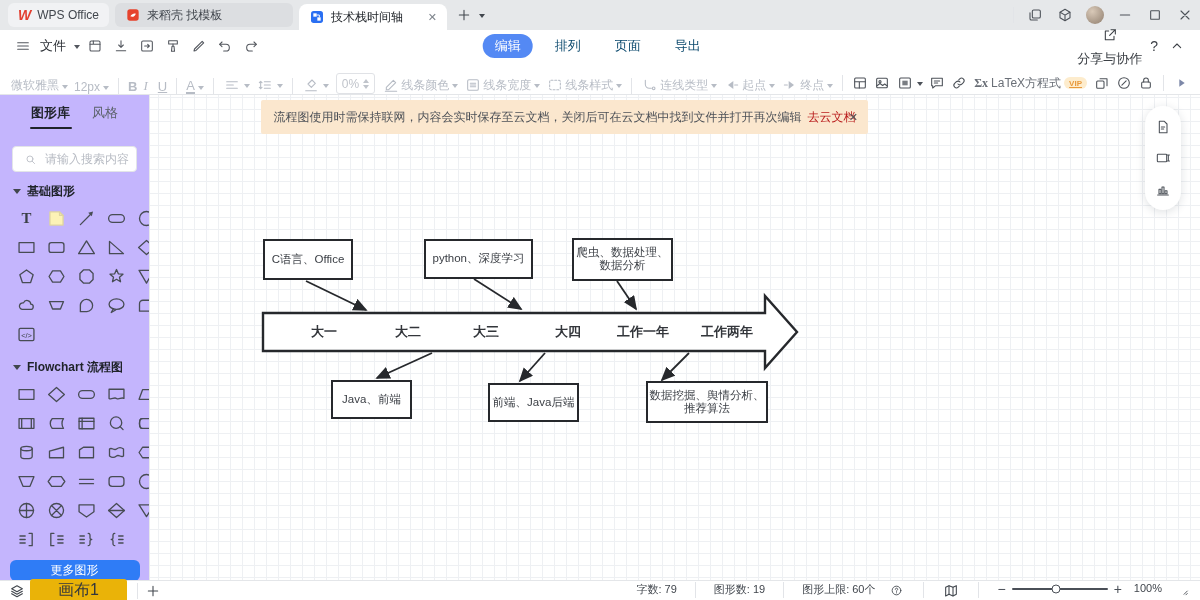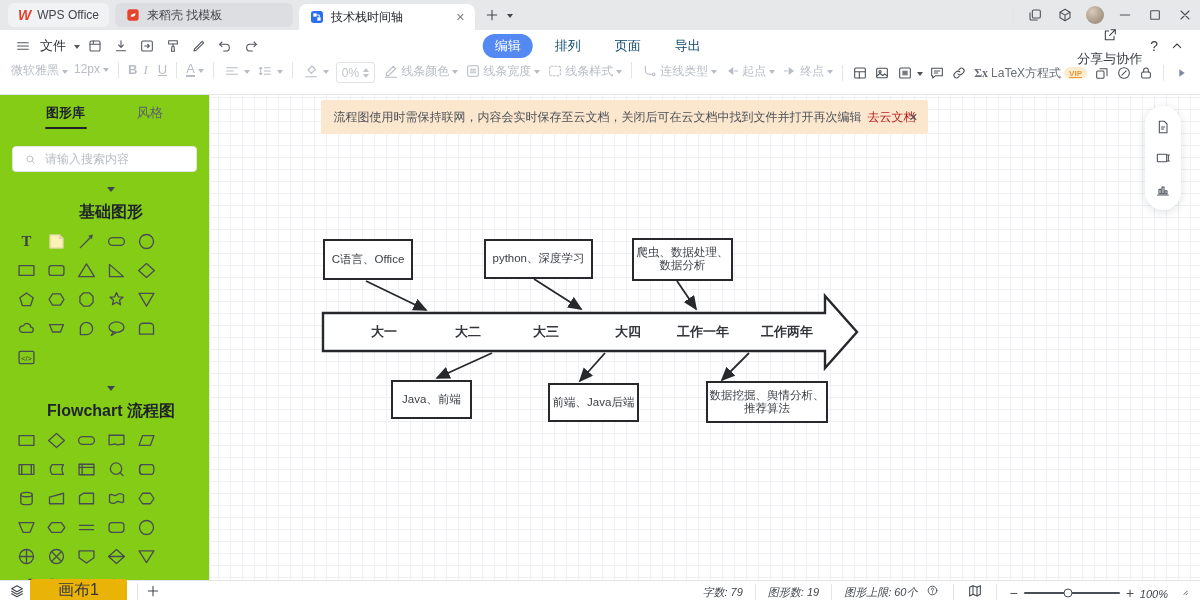--- a/index.html
+++ b/index.html
@@ -9,21 +9,21 @@
   .ic svg { width:16px; height:16px; }
   .ic.small svg { width:13px; height:13px; }
   .crt { width:0; height:0; border:3.5px solid transparent; border-top:4.5px solid currentColor; margin-top:5px; margin-left:2px; flex:0 0 auto; }
   .vdiv { width:1px; height:16px; background:#e2e4e8; margin:0 6px; flex:0 0 auto; }
 
   
   .titlebar { height:30px; background:#e6e8ea; display:flex; align-items:flex-start; }
   .tab { display:flex; align-items:center; gap:6px; padding:0 10px; font-size:12px; color:#41464d; }
   .tab.home { margin:3px 0 0 8px; height:24px; background:#f1f2f4; border-radius:6px; }
   .tab.docer { margin:3px 0 0 6px; height:24px; width:178px; background:#dcdee1; border-radius:6px; }
-  .tab.doc { margin:4px 0 0 6px; height:26px; width:176px; background:#fff; border-radius:8px 8px 0 0; color:#22262b; position:relative; }
+  .tab.doc { margin:4px 0 0 6px; height:26px; width:148px; background:#fff; border-radius:8px 8px 0 0; color:#22262b; position:relative; }
   .tab .lbl { white-space:nowrap; }
   .wps-w { color:#e23f30; font-weight:bold; font-style:italic; font-size:14px; }
   .mini-ic { width:16px; height:16px; display:inline-flex; }
   .mini-ic svg { width:16px; height:16px; }
   .tab-close { margin-left:auto; color:#7d838b; font-size:11px; cursor:default; }
   .newtab-group { display:flex; align-items:center; margin:4px 0 0 6px; color:#41464d; gap:2px; }
   .titlebar .spacer { flex:1; }
   .winctl { display:flex; align-items:center; height:30px; color:#4c5158; }
   .winctl .ic { width:30px; height:30px; }
   .avatar { width:18px; height:18px; border-radius:50%; background:radial-gradient(circle at 35% 30%,#d9c9b8,#8f7e6e); margin:0 6px; flex:0 0 auto; }
@@ -32,21 +32,21 @@
   .menubar { height:32px; background:#fff; display:flex; align-items:center; padding:0 12px; position:relative; }
   .menubar .left { display:flex; align-items:center; gap:4px; color:#53575e; }
   .file-lbl { font-size:13px; color:#2e3238; margin:0 2px; }
   .menu-center { position:absolute; left:50%; top:0; transform:translateX(-51%); height:32px; display:flex; align-items:center; gap:10px; }
   .menu-pill { font-size:13px; color:#0c4a6e; padding:3px 12px; border-radius:12px; white-space:nowrap; }
   .menu-pill.active { background:#5489f4; color:#fff; }
   .menubar .right { margin-left:auto; display:flex; align-items:center; gap:8px; color:#3c4046; font-size:13px; }
   .share-g { display:flex; align-items:center; gap:4px;flex-direction:column; }
 
   
-  .toolbar { height:33px; background:#fff; border-bottom:1px solid #e4e6e9; display:flex; align-items:flex-start; padding:0 8px; white-space:nowrap; }
+  .toolbar { height:33px; background:#fff; border-bottom:1px solid #e4e6e9; display:flex; align-items:flex-end; padding:0 8px; white-space:nowrap; }
   .tb-item { display:flex; align-items:center; gap:1px; color:#b7bcc5; font-size:12px; margin:0 3px; }
   .tb-item .ic { width:18px; height:18px; }
   .tb-letter { font-size:13px; font-weight:bold; width:24px; text-align:center; }
   .tb-letter.it { font-style:italic; font-weight:normal; font-family:"Liberation Serif",serif; }
   .tb-letter.un { text-decoration:underline; font-weight:normal; }
   .a-color { font-size:13px; border-bottom:2px solid #b7bcc5; line-height:13px; }
   .opacity-box { border:1px solid #e0e2e6; border-radius:3px; height:21px; display:flex; align-items:center; padding:0 5px; color:#c0c4cb; gap:4px; margin:0 4px; }
   .stepper { display:flex; flex-direction:column; gap:2px; }
   .stepper i { width:0; height:0; border:3px solid transparent; }
   .stepper .up { border-bottom:4px solid #c0c4cb; }
@@ -54,49 +54,49 @@
   .tb-right { margin-left:auto; display:flex; align-items:center; color:#4c5158; }
   .latex-g { display:flex; align-items:center; gap:3px; color:#6a6f77; margin:0 4px; }
   .sigma { font-size:12px; font-weight:bold; font-family:"Liberation Serif",serif; }
   .vip-badge { background:#fdeccd; color:#e8993c; font-size:8px; font-weight:bold; padding:1.5px 5px; border-radius:7px;text-decoration:underline; }
   .tb-play { color:#7d88a8; }
 
   
   .main { display:flex; height:485px; }
 
   
-  .sidebar { width:210px; background:#84cc16; border-right:1px solid #e7e9eb; flex:0 0 auto; overflow:hidden; }
+  .sidebar { width:150px; background:#c4b5fd; border-right:1px solid #e7e9eb; flex:0 0 auto; overflow:hidden; }
   .sb-tabs { display:flex; justify-content:space-around; padding:9px 20px 0; }
   .sb-tab { font-size:13px; color:#5c626b; padding-bottom:7px; position:relative; }
   .sb-tab.active { color:#1f2329; font-weight:bold; }
   .sb-tab.active::after { content:""; position:absolute; left:50%; transform:translateX(-50%); bottom:0; width:42px; height:2.5px; background:#1f2329; border-radius:2px; }
   .sb-search { margin:17px 12px 0; height:26px; border:1px solid #e3e5e8; border-radius:4px; background:#fff; display:flex; align-items:center; padding:0 6px; gap:4px; color:#b8bcc4; }
   .sb-search input { border:none; outline:none; width:115px; font-size:12px; color:#41464d; background:transparent; font-family:inherit; }
   .sb-search input::placeholder { color:#b8bcc4; }
-  .sec-head { display:flex; align-items:center; gap:6px; margin:11px 0 2px 13px; color:#1f2329; font-weight:bold; font-size:16px;flex-direction:column; }
+  .sec-head { display:flex; align-items:center; gap:6px; margin:11px 0 2px 13px; color:#1f2329; font-weight:bold; font-size:12px; }
   .sec-caret { width:0; height:0; border:4px solid transparent; border-top:5px solid #41464d; margin-top:4px; }
   .shape-grid { display:grid; grid-template-columns:repeat(5,28px); gap:1px 2px; margin:4px 0 0 12px; }
   .cell { width:28px; height:28px; display:flex; align-items:center; justify-content:center; border-radius:3px; }
   .more-btn { display:block; margin:7px auto 0; width:130px; height:21px; background:#2f7cf6; color:#fff; border:none; border-radius:6px; font-size:12px; font-family:Liberation Sans, sans-serif; }
 
   
   .canvas { position:relative; flex:1; overflow:hidden; background-color:#fff;
     background-image:linear-gradient(#eef0f3 1px,transparent 1px),linear-gradient(90deg,#eef0f3 1px,transparent 1px);
     background-size:12px 12px; background-position:8px 14px; }
   .notice { position:absolute; left:111px; top:5px; width:607px; height:34px; background:#fbe7ce; display:flex; align-items:center; justify-content:center; gap:6px; font-size:12px; color:#4e5258; border-radius:2px; }
   .notice a { color:#b91c1c; text-decoration:none; }
   .notice .n-close { position:absolute; right:10px; color:#4e5258; font-size:11px; }
   .right-panel { position:absolute; right:19px; top:11px; width:36px; height:104px; background:#fff; border-radius:18px; box-shadow:0 2px 10px rgba(30,40,60,.14); display:flex; flex-direction:column; align-items:center; justify-content:space-evenly; color:#4c5158; }
   #diagram { position:absolute; left:-175px; top:-95px; width:1200px; height:600px; }
 
   
   .statusbar { height:20px; background:#fff; border-top:1px solid #e4e6e9; display:flex; align-items:center; padding:0 8px; color:#41464d; }
   .statusbar .ic { width:18px; height:18px; }
   .canvas-pill { background:#eab308; border-radius:3px; padding:1px 28px; font-size:16px; color:#33373d; margin:0 4px; }
-  .sb-right { margin-left:auto; display:flex; align-items:flex-end; gap:6px; font-size:11px;font-style:italic; }
+  .sb-right { margin-left:auto; display:flex; align-items:flex-start; gap:12px; font-size:11px; }
   .slider { display:flex; align-items:center; gap:6px; }
   .slider .track { position:relative; width:96px; height:2px; background:#4a4f57; border-radius:1px; }
   .slider .knob { position:absolute; left:46%; top:50%; transform:translate(-50%,-50%); width:9px; height:9px; border:1.5px solid #4a4f57; background:#fff; border-radius:50%; }
   .pm { font-size:14px; color:#4a4f57; line-height:1; }
 </style>
 </head>
 <body>
 
 <div class="titlebar">
   <div class="tab home">

